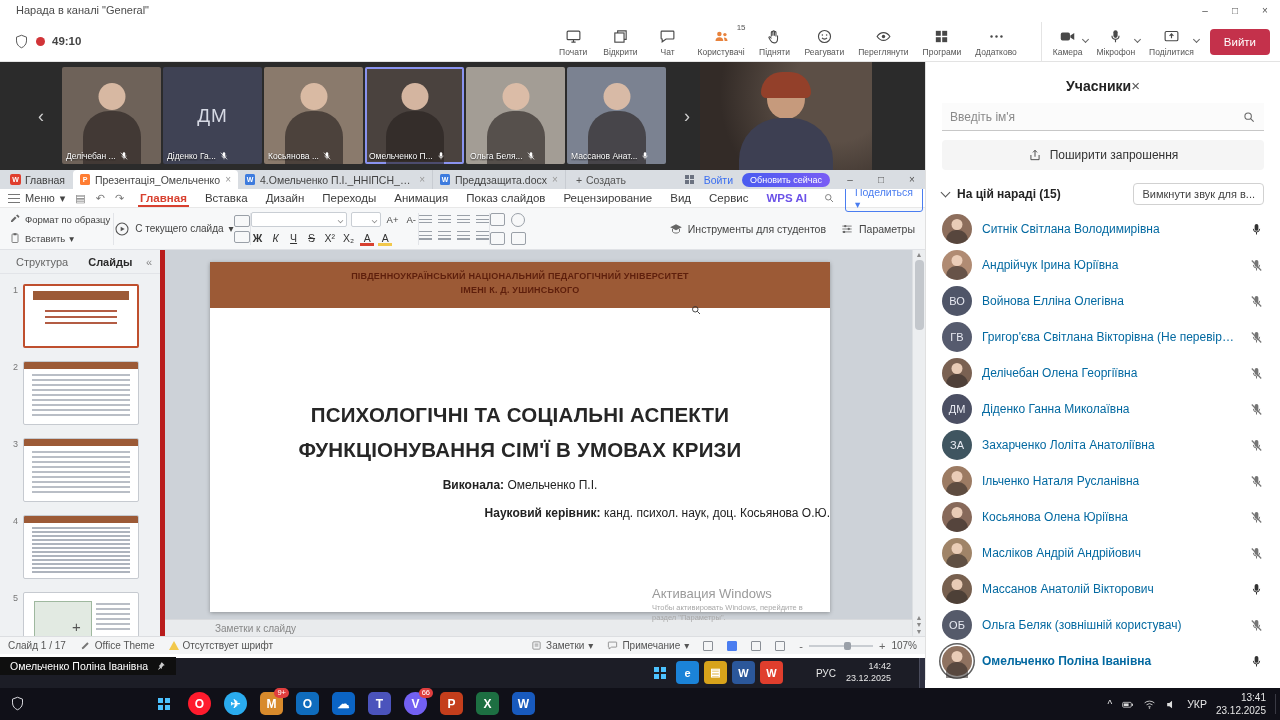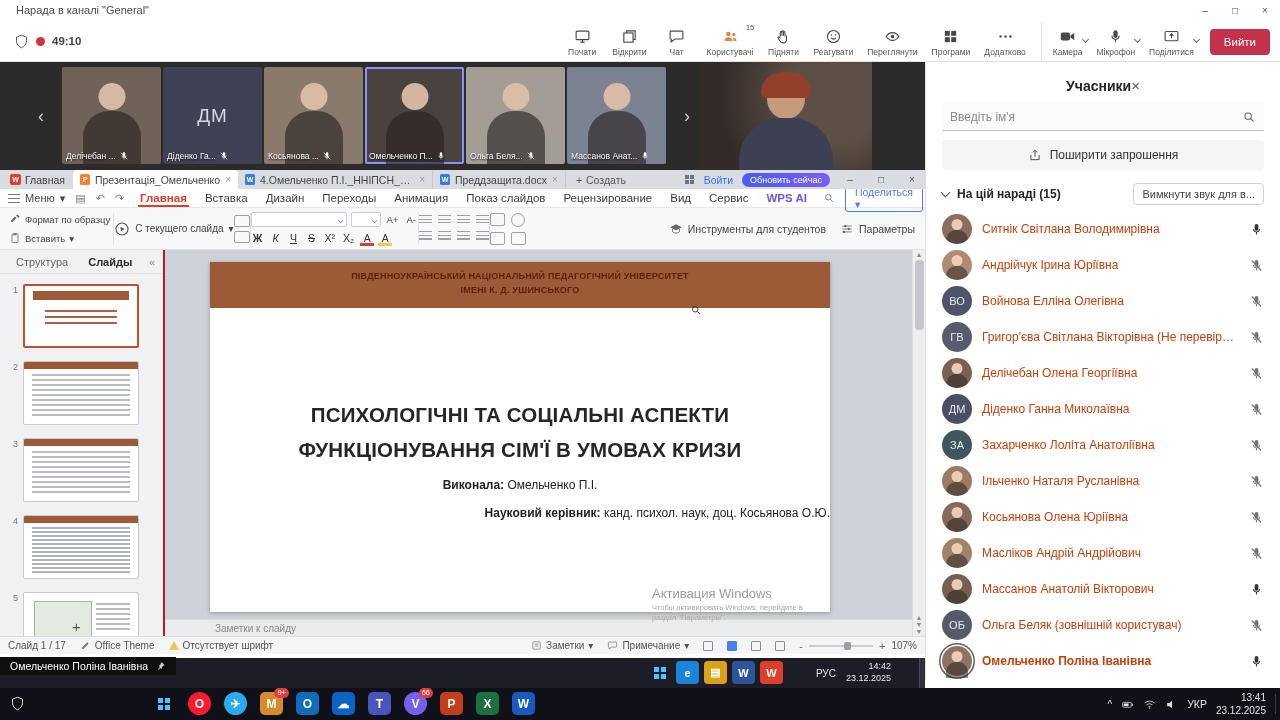--- a/index.html
+++ b/index.html
@@ -17,21 +17,21 @@
 .rec-group{display:flex;align-items:center;gap:7px;padding-left:4px}
 .rec-group svg{width:15px;height:15px;color:#5b5b5b}
 .rec-dot{width:9px;height:9px;border-radius:50%;background:#d13438}
 .rec-time{font-size:11.5px;font-weight:bold;color:#444}
 .mt-actions{position:absolute;right:10px;top:1px;height:42px;display:flex;align-items:center;gap:2px}
 .mtb{position:relative;display:flex;flex-direction:column;align-items:center;justify-content:center;min-width:44px;height:40px;padding:0 6px;border-radius:4px}
 .mtb-ic{width:17px;height:17px;color:#484848}
 .mtb-label{font-size:8.5px;color:#555;margin-top:2px;white-space:nowrap}
 .mtb.active .mtb-ic{color:#e8823c}
 .mtb-badge{position:absolute;top:1px;right:5px;font-size:8px;color:#555}
-.mtb.divider{border-left:1px solid #e4e4e4;border-radius:0;padding-left:11px;margin-left:7px}
+.mtb.divider{border-left:1px solid #e4e4e4;border-radius:0;padding-left:11px;margin-left:16px}
 .mtb-chev{position:absolute;right:1px;top:15px;width:5px;height:5px;border-right:1.2px solid #666;border-bottom:1.2px solid #666;transform:rotate(45deg)}
 .leave-btn{background:#c4314b;color:#fff;font-size:11.5px;height:26px;display:grid;place-items:center;padding:0 14px;border-radius:4px;margin-left:8px}
 
 .strip{position:absolute;left:0;top:62px;width:925px;height:108px;background:#2b2b2b}
 .strip-nav{position:absolute;top:40px;width:22px;height:28px;color:#cfcfcf;font-size:18px;display:grid;place-items:center}
 .strip-nav.left{left:30px}
 .strip-nav.right{left:676px}
 .thumbs{position:absolute;left:62px;top:5px;height:97px;display:flex;gap:2px}
 .thumb{position:relative;width:99px;height:97px;background:#514741;overflow:hidden;border-radius:2px}
 .thumb.selected{outline:2px solid #8a93f0;outline-offset:-2px}
@@ -58,21 +58,21 @@
 .ppl-section{display:flex;align-items:center;gap:8px;padding:4px 16px 6px;color:#242424}
 .sec-chev{width:7px;height:7px;border-right:1.4px solid #555;border-bottom:1.4px solid #555;transform:rotate(45deg);margin-top:-3px}
 .sec-label{font-weight:bold;font-size:12px}
 .mute-all{margin-left:auto;border:1px solid #d1d1d1;border-radius:4px;padding:4px 8px;font-size:11px;color:#424242;white-space:nowrap}
 .ppl-list{flex:1;overflow:hidden}
 .prow{display:flex;align-items:center;gap:10px;height:36px;padding:0 16px}
 .avi{position:relative;width:30px;height:30px;border-radius:50%;flex:0 0 auto;display:grid;place-items:center;font-size:11px;color:#e8eaf2;overflow:hidden;background:#5a5f70}
 .prow.photo .avi::before{content:"";position:absolute;left:50%;top:15%;width:11px;height:11px;border-radius:50%;transform:translateX(-50%);background:rgba(238,209,188,.95)}
 .prow.photo .avi::after{content:"";position:absolute;left:50%;top:52%;width:22px;height:16px;border-radius:10px 10px 0 0;transform:translateX(-50%);background:rgba(44,38,36,.55)}
 .prow.speaking .avi{overflow:visible;box-shadow:0 0 0 1.5px #fff,0 0 0 3px #5f5f5f}
-.pname{font-size:12px;color:#c2410c;white-space:nowrap;overflow:hidden;text-overflow:ellipsis;flex:1}
+.pname{font-size:12px;color:#0369a1;white-space:nowrap;overflow:hidden;text-overflow:ellipsis;flex:1}
 .prow.bold .pname{font-weight:bold}
 .pmic{width:15px;height:15px;flex:0 0 auto}
 .pmic.on{color:#333}
 .pmic.off{color:#757575}
 
 .wps{position:absolute;left:0;top:170px;width:925px;height:488px;background:#fff}
 .wtabs{position:relative;height:19px;background:#d9dde2;display:flex;align-items:flex-end;padding-left:2px}
 .wtab-home{display:flex;align-items:center;gap:4px;height:19px;padding:0 8px;font-size:10.5px;color:#3c3c3c}
 .wps-logo{width:11px;height:11px;background:#e03e2d;border-radius:2px;display:grid;place-items:center;color:#fff;font-size:7px;font-weight:bold}
 .wtab{display:flex;align-items:center;gap:5px;height:19px;max-width:195px;padding:0 7px;font-size:10.5px;color:#444;border-right:1px solid #c8ccd2}
@@ -127,21 +127,21 @@
 .lns{width:13px;height:11px;background:repeating-linear-gradient(#9aa0a8 0 1.3px,transparent 1.3px 3.6px)}
 .sgroup{display:flex;flex-direction:column;gap:5px}
 .srow{display:flex;gap:6px;align-items:center}
 .shp{width:15px;height:13px;border:1.3px solid #9aa0a8;border-radius:2px}
 .shp.c{border-radius:50%;width:14px;height:14px}
 .rb-right{margin-left:auto;display:flex;align-items:center;gap:14px;flex:0 0 auto;padding-right:4px}
 .rb-rbtn{display:flex;align-items:center;gap:5px;font-size:10.5px;color:#444;white-space:nowrap}
 .rb-rbtn svg{width:14px;height:14px;color:#666}
 
 .wbody{display:flex;height:386px}
-.lpanel{width:165px;background:#eff1f3;border-right:2px solid #b91c1c;display:flex;flex-direction:column;position:relative}
+.lpanel{width:165px;background:#eff1f3;border-right:5px solid #b91c1c;display:flex;flex-direction:column;position:relative}
 .lp-tabs{height:24px;display:flex;align-items:center;gap:4px;padding:0 8px;font-size:11px;color:#666;border-bottom:1px solid #e2e4e8}
 .lp-tab{padding:3px 8px}
 .lp-tab.active{color:#2b2b2b;font-weight:bold}
 .lp-collapse{margin-left:auto;color:#888;font-size:11px}
 .lp-list{flex:1;overflow:hidden;padding-top:4px}
 .lp-item{display:flex;gap:5px;margin:6px 6px 13px 8px;align-items:flex-start}
 .lp-num{font-size:9px;color:#777;width:10px;text-align:right;padding-top:1px}
 .lp-thumb{width:116px;height:64px;background:#fff;border:1px solid #c6cad0;border-radius:2px;position:relative;overflow:hidden}
 .lp-item.selected .lp-thumb{border:2px solid #bf4f2e}
 .mb{position:absolute;background:#9c5a36}

